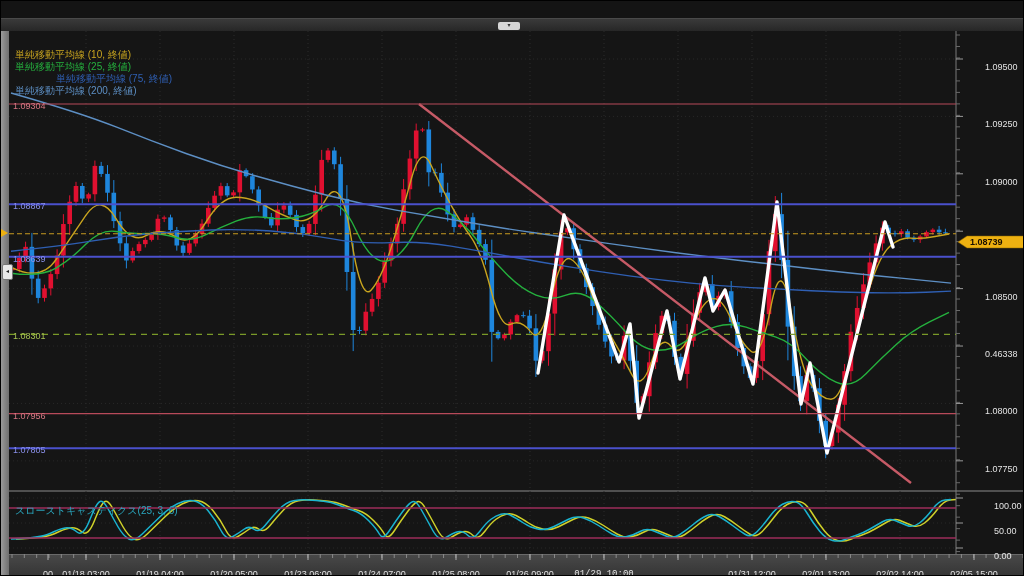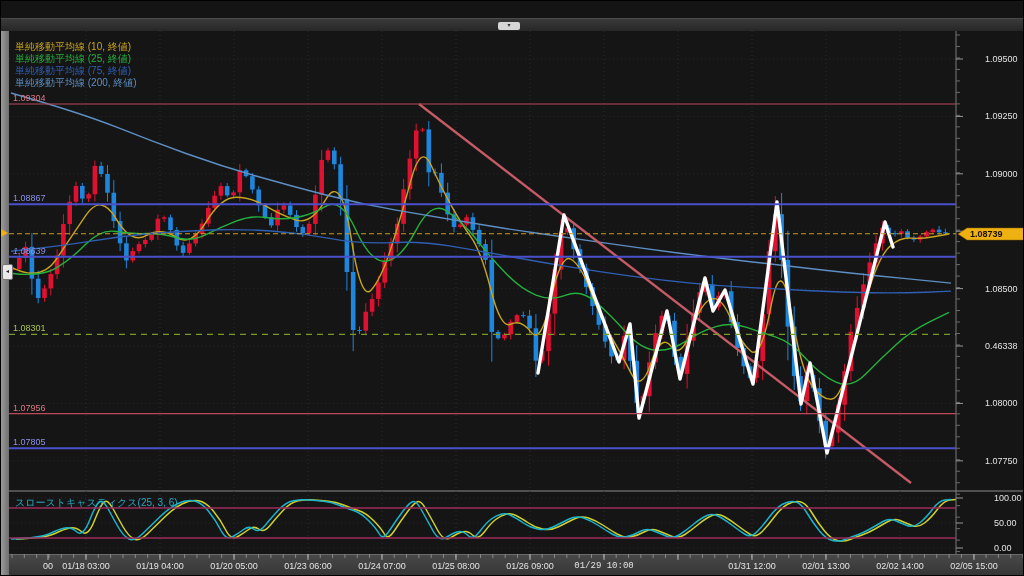--- a/index.html
+++ b/index.html
@@ -22,21 +22,21 @@
     border:1px solid #777;border-radius:2px;font-size:6px;line-height:13px;text-align:center;color:#222;z-index:26;}
   #left-cp-mark{position:absolute;left:0;top:228px;width:0;height:0;z-index:26;
     border-top:4px solid transparent;border-bottom:4px solid transparent;border-left:7px solid #eeb111;}
   
   #chartbg{position:absolute;left:8px;top:29px;width:1016px;height:524px;background:#151515;z-index:1;}
   #paneline-top{position:absolute;left:0px;top:29px;width:1024px;height:1px;background:#555;z-index:6;}
   #paneline-mid{position:absolute;left:0px;top:489px;width:1024px;height:2px;background:#505050;z-index:6;}
   #timebar{position:absolute;left:0;top:553px;width:1024px;height:23px;
     background:linear-gradient(#484848,#343434);border-top:1px solid #6a6a6a;z-index:5;box-sizing:border-box;}
   svg#chart-svg{position:absolute;left:0;top:0;z-index:10;}
-  #overlay{position:absolute;left:0;top:0;width:1024px;height:446px;z-index:20;pointer-events:none;}
+  #overlay{position:absolute;left:0;top:8px;width:1024px;height:446px;z-index:20;pointer-events:none;}
   .axis-label{position:absolute;font-size:9px;color:#e3e3e3;white-space:nowrap;}
   .time-label{position:absolute;font-size:9px;color:#e3e3e3;white-space:nowrap;transform:translateX(-50%);top:560px;}
   .hline-label{position:absolute;font-size:9px;white-space:nowrap;}
   .lg-row{position:absolute;left:14px;font-size:10px;white-space:nowrap;}
   #stoch-label{position:absolute;left:14px;top:495px;font-size:10px;white-space:nowrap;}
   #cp-tag{position:absolute;left:957px;top:226px;width:67px;height:14px;z-index:21;}
   #cp-tag .txt{position:absolute;left:12px;top:2px;font-size:9px;font-weight:bold;color:#1a1000;}
 </style>
 </head>
 <body>
@@ -556,32 +556,32 @@
       <line x1="8" y1="412.53501722158205" x2="955" y2="412.53501722158205" stroke="#b84a5a" stroke-width="1.2" stroke-dasharray="none"></line>
       <line x1="8" y1="447.20780711825535" x2="955" y2="447.20780711825535" stroke="#4a50cc" stroke-width="2" stroke-dasharray="none"></line>
       <line x1="8" y1="232.74167623421113" x2="955" y2="232.74167623421113" stroke="#c79b20" stroke-width="1.2" stroke-dasharray="5,3"></line>
       <line x1="8" y1="507" x2="955" y2="507" stroke="#9c2d5a" stroke-width="1.6"></line>
       <line x1="8" y1="537" x2="955" y2="537" stroke="#9c2d5a" stroke-width="1.6"></line>
     </svg>
 
   <div id="overlay">
     <div class="lg-row" style="top: 39px; color: rgb(201, 165, 31);"><span>単純移動平均線 (10, 終値)</span></div>
     <div class="lg-row" style="top: 51px; color: rgb(37, 177, 62);"><span>単純移動平均線 (25, 終値)</span></div>
-    <div class="lg-row" style="top: 63px; color: rgb(47, 95, 179);"><span>単純移動平均線 (75, 終値)</span></div>
+    <div class="lg-row" style="top: 63px; color: rgb(47, 95, 179); margin-left: 41px;"><span>単純移動平均線 (75, 終値)</span></div>
     <div class="lg-row" style="top: 75px; color: rgb(93, 143, 196);"><span>単純移動平均線 (200, 終値)</span></div>
     <div id="stoch-label" style="color: rgb(42, 168, 192);"><span>スローストキャスティクス(25, 3, 6)</span></div>
     <div id="cp-tag" style="top: 226px;">
       <svg width="67" height="14">
           <polygon points="0,7 9,1 67,1 67,13 9,13" fill="#eeb111" stroke="#8a6400" stroke-width="0.5"></polygon>
         </svg>
       <span class="txt">1.08739</span>
     </div>
   <div class="hline-label" style="left: 12px; top: 92.0057px; color: rgb(216, 120, 132);">1.09304</div>
       <div class="hline-label" style="left: 12px; top: 192.35px; color: rgb(138, 144, 234);">1.08867</div>
-      <div class="hline-label" style="left: 12px; top: 244.704px; color: rgb(138, 144, 234); font-style: italic;">1.08639</div>
+      <div class="hline-label" style="left: 12px; top: 244.704px; color: rgb(138, 144, 234);">1.08639</div>
       <div class="hline-label" style="left: 12px; top: 322.316px; color: rgb(168, 196, 82);">1.08301</div>
       <div class="hline-label" style="left: 12px; top: 401.535px; color: rgb(216, 120, 132); text-align: center;">1.07956</div>
       <div class="hline-label" style="left: 12px; top: 436.208px; color: rgb(138, 144, 234);">1.07805</div>
       <div class="axis-label" style="left: 984px; top: 53px;">1.09500</div>
       <div class="axis-label" style="left: 984px; top: 110.405px;">1.09250</div>
       <div class="axis-label" style="left: 984px; top: 167.811px;">1.09000</div>
       <div class="axis-label" style="left: 984px; top: 225.216px;">1.08750</div>
       <div class="axis-label" style="left: 984px; top: 282.621px;">1.08500</div>
       <div class="axis-label" style="left: 984px; top: 340.026px;">0.46338</div>
       <div class="axis-label" style="left: 984px; top: 397.432px;">1.08000</div>

